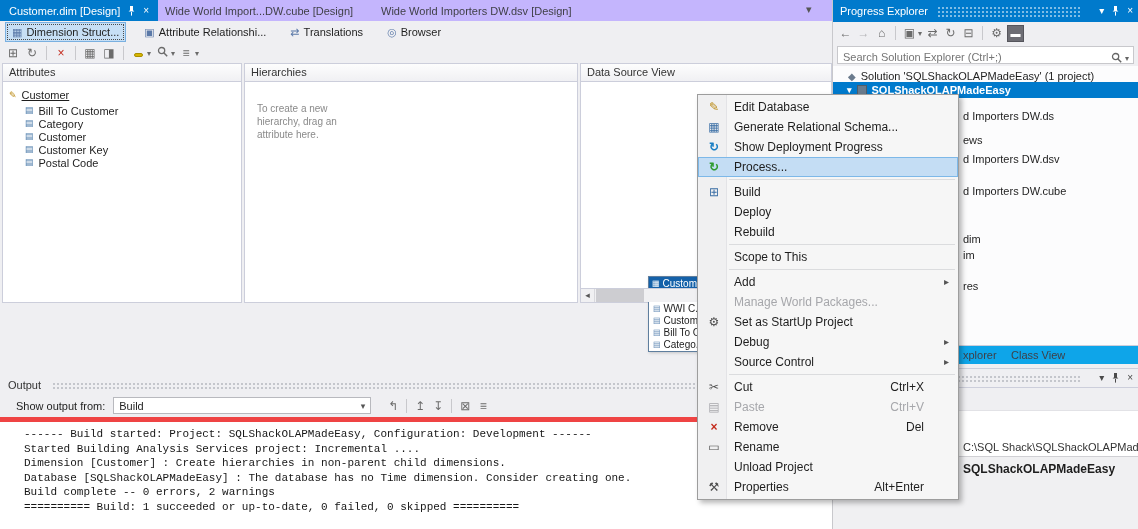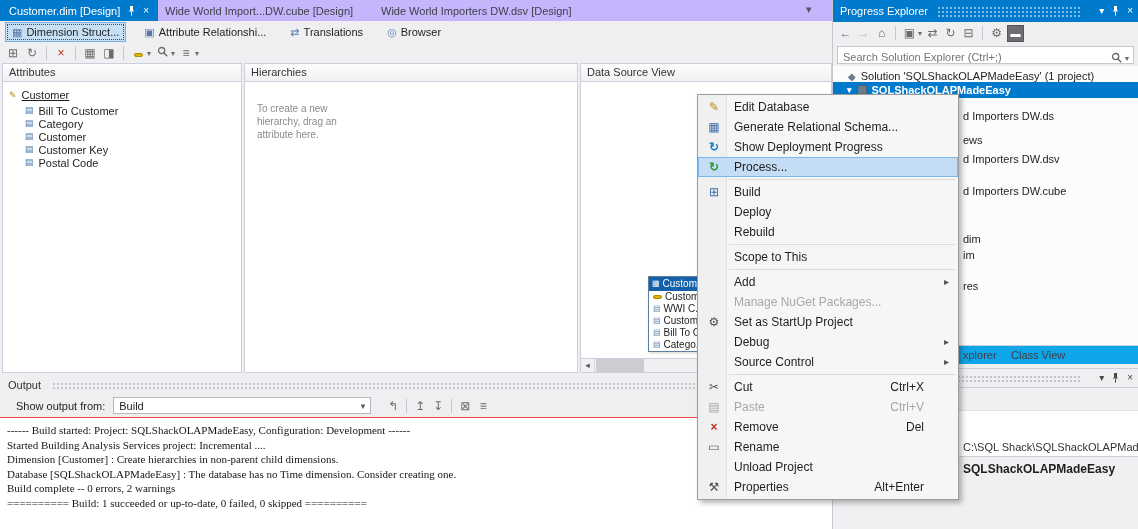--- a/index.html
+++ b/index.html
@@ -20,21 +20,21 @@
   .dtab.sel{background:#C7DFF5;border:1px solid #7AB0E0;outline:1px dotted #4A4A4A;outline-offset:-3px}
 
   
   #designer-toolbar{position:absolute;left:0;top:43px;width:832px;height:20px;display:flex;align-items:center;gap:3px;padding-left:5px;background:#EFEFF2}
   .tb-ic{color:#6B6B6B;font-size:12px;width:16px;text-align:center;line-height:16px}
   .tb-caret{color:#6B6B6B;font-size:8px;margin-left:-2px}
   .vsep{width:1px;height:14px;background:#C8C8CC;margin:0 3px}
   .red{color:#C42B1C}
 
   
-  .panel{position:absolute;top:63px;height:310px;background:#fff;border:1px solid #CCCEDB}
+  .panel{position:absolute;top:63px;height:240px;background:#fff;border:1px solid #CCCEDB}
   #panel-attributes{left:2px;width:240px}
   #panel-hierarchies{left:244px;width:334px}
   #panel-dsv{left:580px;width:252px}
   .panel-header{height:18px;line-height:17px;background:linear-gradient(#FDFDFD,#F0F0F3);border-bottom:1px solid #CCCEDB;padding-left:6px;color:#333}
   .attr-root{display:flex;align-items:center;gap:5px;padding:7px 0 3px 6px}
   .attr-root .lbl{text-decoration:underline}
   .attr-item{display:flex;align-items:center;gap:5px;height:13px;padding-left:22px}
   .attr-ic{color:#4878A8;font-size:9px;line-height:1}
   #hier-hint{position:absolute;left:12px;top:38px;width:84px;text-align:left;color:#8A8A8A;font-size:10px;line-height:13px}
 
@@ -51,21 +51,21 @@
 
   
   #output{position:absolute;left:0;top:376px;width:832px;height:153px;background:#EFEFF2}
   #output-title{height:18px;line-height:18px;padding-left:8px;color:#333;position:relative}
   .dots{position:absolute;top:6px;bottom:5px;background-image:radial-gradient(#C4C6CC 1px,transparent 1.2px);background-size:4px 4px}
   #output-title .dots{left:52px;right:8px}
   #output-toolbar{height:23px;display:flex;align-items:center;padding-left:16px}
   #output-combo{width:258px;height:17px;background:#fff;border:1px solid #B8B9BE;display:flex;align-items:center;justify-content:space-between;padding:0 5px;margin-left:8px}
   #output-combo .caret{font-size:9px;color:#555}
   .ot-icons{display:flex;align-items:center;gap:2px;margin-left:14px}
-  #output-text{position:absolute;left:0;top:41px;right:0;bottom:0;background:#fff;border-top:1px solid #ef4444;font-family:Liberation Serif, serif;font-size:11px;line-height:14.5px;padding:5px 7px;color:#161616}
+  #output-text{position:absolute;left:0;top:41px;right:0;bottom:0;background:#fff;border-top:5px solid #ef4444;font-family:Liberation Mono, monospace;font-size:11px;line-height:14.5px;padding:5px 24px;color:#161616}
   #output-text div{white-space:pre}
 
   
   #right-col{position:absolute;left:832px;top:0;width:306px;height:529px;background:#EFEFF2;border-left:1px solid #C8C8CC}
   #se-title{position:absolute;left:0;top:0;width:100%;height:22px;background:#007ACC;color:#fff;display:flex;align-items:center;padding-left:7px}
   #se-title .dots{left:104px;right:58px;background-image:radial-gradient(rgba(255,255,255,.5) 1px,transparent 1.2px);background-size:4px 4px}
   .title-btns{position:absolute;right:5px;top:0;height:100%;display:flex;align-items:center;gap:7px}
   .tbtn{font-size:10px;line-height:1;display:flex;align-items:center}
   #se-toolbar{position:absolute;left:0;top:22px;width:100%;height:22px;display:flex;align-items:center;gap:3px;padding-left:5px}
   .se-ic{color:#6B6B6B;font-size:12px;width:15px;text-align:center}
@@ -391,21 +391,21 @@
     <div class="msep"></div>
     <div class="mi">
       <span>Scope to This</span>
     </div>
     <div class="msep"></div>
     <div class="mi">
       <span>Add</span>
       <span class="mi-sub">▸</span>
     </div>
     <div class="mi disabled">
-      <span>Manage NuGet Packages...</span>
+      <span>Manage World Packages...</span>
     </div>
     <div class="mi">
       <span class="mi-icon c-dark">⚙</span>
       <span>Set as StartUp Project</span>
     </div>
     <div class="mi">
       <span>Debug</span>
       <span class="mi-sub">▸</span>
     </div>
     <div class="mi">

